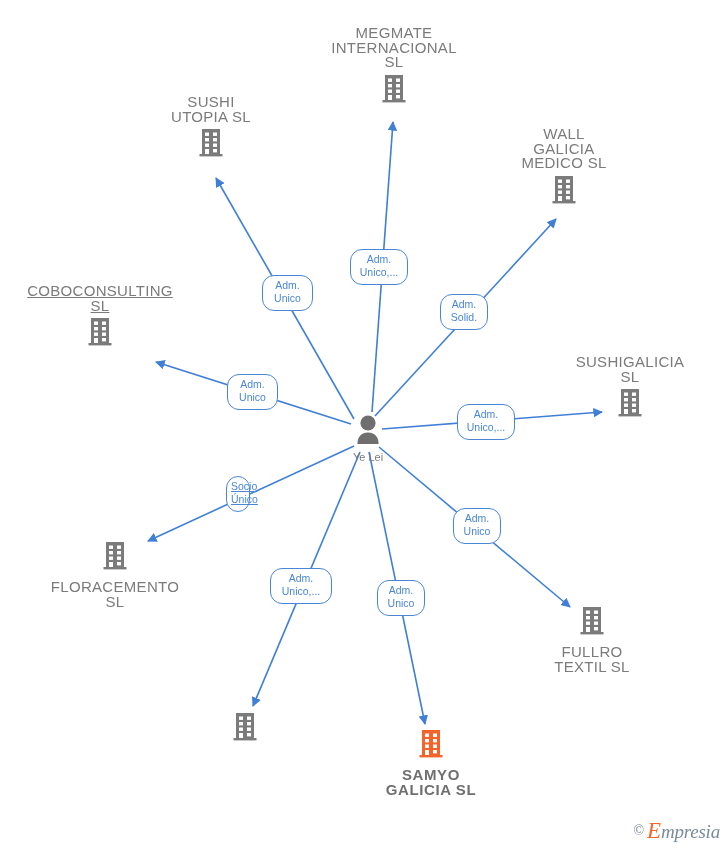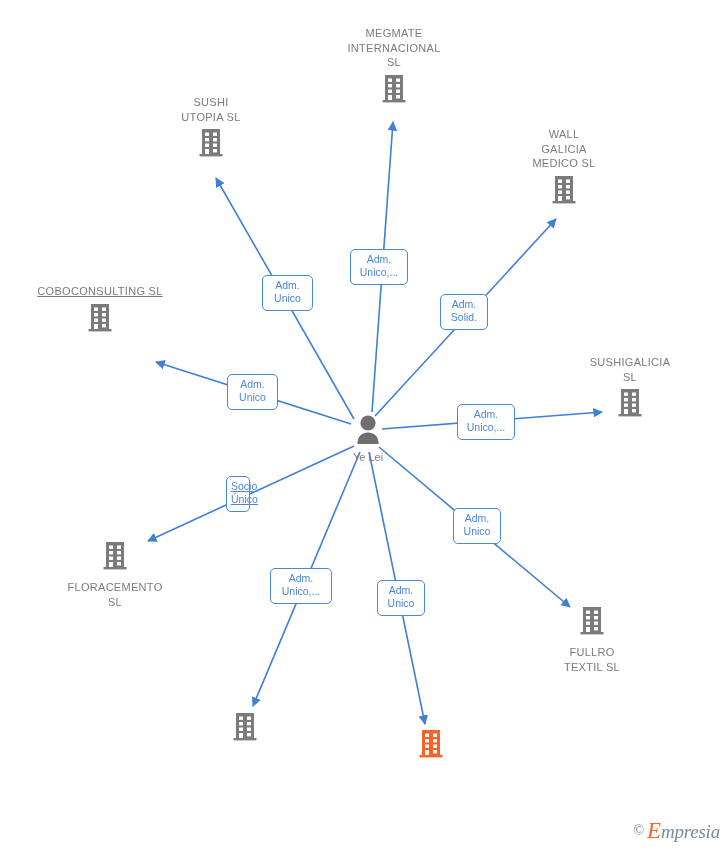--- a/index.html
+++ b/index.html
@@ -20,21 +20,21 @@
     top: 0;
     width: 728px;
     height: 850px;
   }
   .node {
     position: absolute;
     width: 150px;
     margin-left: -75px;
     text-align: center;
     color: #7b7b7b;
-    font-size: 11px;
+    font-size: 15px;
     line-height: 14.5px;
     letter-spacing: 0.3px;
   }
   .node .bld {
     display: block;
     line-height: 0;
   }
   .node .caption {
     display: block;
     white-space: pre-line;
@@ -53,21 +53,21 @@
     text-align: center;
     color: #7b7b7b;
     font-size: 11px;
     line-height: 14px;
   }
   .person .caption { display: block; margin-top: 1px; }
   .edge-label {
     position: absolute;
     box-sizing: border-box;
     border: 1.4px solid #4a86d6;
-    border-radius: 5px;
+    border-radius: 12px;
     background: #ffffff;
     color: #4a86d6;
     font-size: 10.5px;
     line-height: 13px;
     text-align: center;
     padding: 3px 4px 4px 4px;
     white-space: pre-line;
   }
   .watermark {
     position: absolute;
@@ -280,20 +280,22 @@
       <rect x="7" y="5.5" width="4" height="3.4" fill="#ffffff"></rect>
       <rect x="15" y="5.5" width="4" height="3.4" fill="#ffffff"></rect>
       <rect x="7" y="11" width="4" height="3.4" fill="#ffffff"></rect>
       <rect x="15" y="11" width="4" height="3.4" fill="#ffffff"></rect>
       <rect x="7" y="16.5" width="4" height="3.4" fill="#ffffff"></rect>
       <rect x="15" y="16.5" width="4" height="3.4" fill="#ffffff"></rect>
       <rect x="7" y="22" width="4" height="5" fill="#ffffff"></rect>
       <rect x="15" y="22" width="4" height="3.4" fill="#ffffff"></rect>
     </svg>
   </span>
+  <span class="caption">SAMYO
+GALICIA  SL</span>
 </div>
 
 <div class="edge-label" style="left:350px; top:249px; width:58px; height:36px;">Adm.
 Unico,...</div>
 <div class="edge-label" style="left:262px; top:275px; width:51px; height:36px;">Adm.
 Unico</div>
 <div class="edge-label" style="left:440px; top:294px; width:48px; height:36px;">Adm.
 Solid.</div>
 <div class="edge-label" style="left:227px; top:374px; width:51px; height:36px;">Adm.
 Unico</div>

